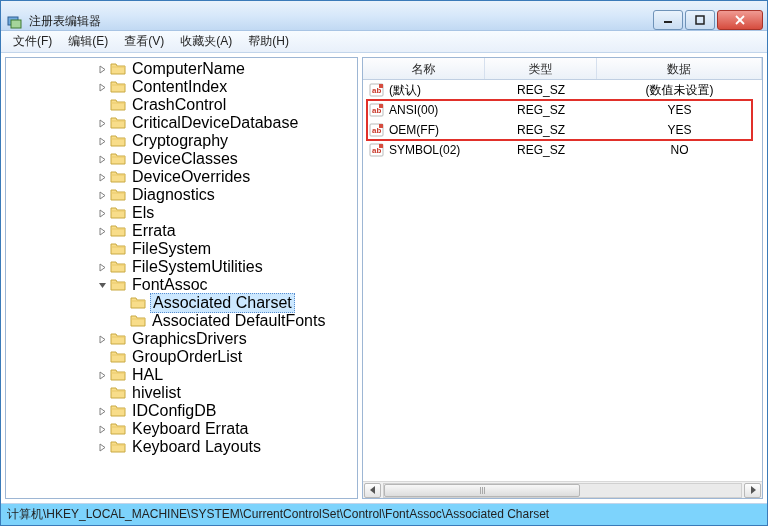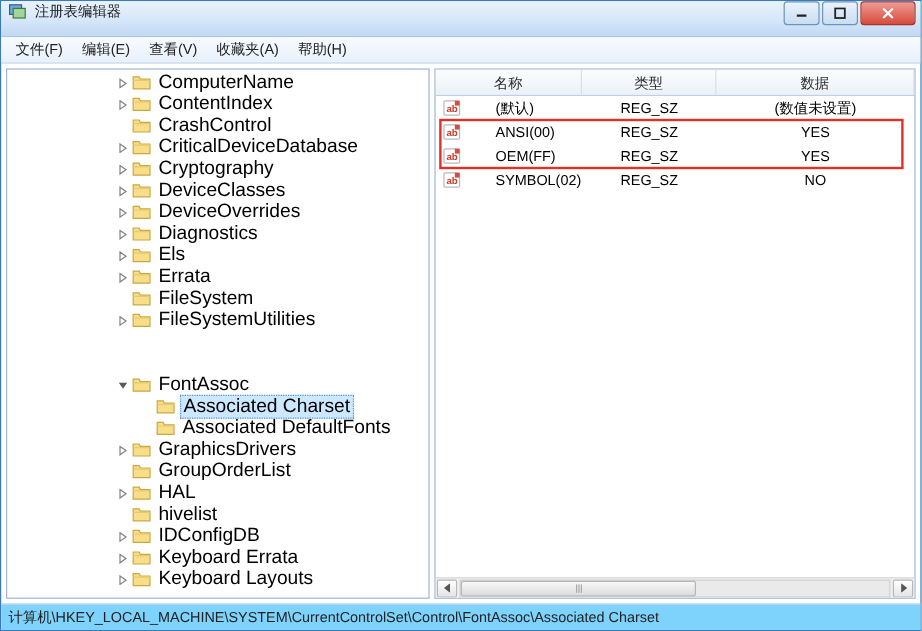--- a/index.html
+++ b/index.html
@@ -8,21 +8,21 @@
     width: 768px; height: 526px;
     border: 1px solid #3a7ab8;
     background: #fff;
     display: flex; flex-direction: column;
     position: relative;
   }
   .titlebar {
     height: 30px;
     background: linear-gradient(to bottom, #e9f2fb 0%, #d7e8fa 50%, #c1d9f3 100%);
     border-bottom: 1px solid #a8c4e4;
-    display: flex; align-items: flex-start;
+    display: flex; align-items: flex-end;
     padding: 0 4px 0 6px;
     font-size: 12px; color: #1a1a1a;
   }
   .titlebar .app-icon { width: 16px; height: 16px; margin-right: 6px; display:flex;align-items:center;justify-content:center; }
   .titlebar .title { flex: 1; }
   .winbtns { display: flex; gap: 2px; }
   .winbtn {
     width: 30px; height: 20px;
     border: 1px solid #6f93b8; border-radius: 3px;
     background: linear-gradient(to bottom,#eaf3fc,#c9ddf2);
@@ -78,21 +78,21 @@
     padding: 3px 6px; border-right:1px solid #d6e0ee;
     color:#2a2a2a;
   }
   .col-name { width: 122px; }
   .col-type { width: 112px; }
   .col-data { flex:1; }
   .listbody { flex:1; overflow:auto; position:relative; }
   .list-row {
     display:flex; height:20px; align-items:center;
   }
-  .list-row .cell { padding: 0 6px; gap: 24px; }
+  .list-row .cell { padding: 0 6px; }
   .list-row .cell.name { width:122px; display:flex;align-items:center; }
   .list-row .cell.type { width:112px; }
   .list-row .cell.data { flex:1; }
   .value-icon { width:16px;height:16px;margin-right:4px; display:inline-flex;align-items:center;justify-content:center; }
   .highlight-box {
     position:absolute; border:2px solid #e1302a;
     pointer-events:none;
   }
   .hscrollbar {
     height:17px; background:#f0f0f0; border-top:1px solid #d8d8d8;
@@ -316,21 +316,21 @@
             </svg>
           </span>
           <span class="folder-icon">
             <svg width="16" height="14" viewBox="0 0 16 14">
               <path d="M1 3 L1 12 L15 12 L15 4 L7 4 L6 2 L1 2 Z" fill="#f8dd8a" stroke="#c9a942"></path>
               <path d="M1 5 L15 5" stroke="#e9c96a"></path>
             </svg>
           </span>
           <span class="label">FileSystemUtilities</span>
         </div>
-        <div class="tree-row" style="padding-left: 90px; margin-top: 36px;">
+        <div class="tree-row" style="padding-left: 90px;">
           <span class="expander">
             <svg width="9" height="9">
               <polygon points="1,2 8,2 4.5,7" fill="#595959"></polygon>
             </svg>
           </span>
           <span class="folder-icon">
             <svg width="16" height="14" viewBox="0 0 16 14">
               <path d="M1 3 L1 12 L15 12 L15 4 L7 4 L6 2 L1 2 Z" fill="#f8dd8a" stroke="#c9a942"></path>
               <path d="M1 5 L15 5" stroke="#e9c96a"></path>
             </svg>

